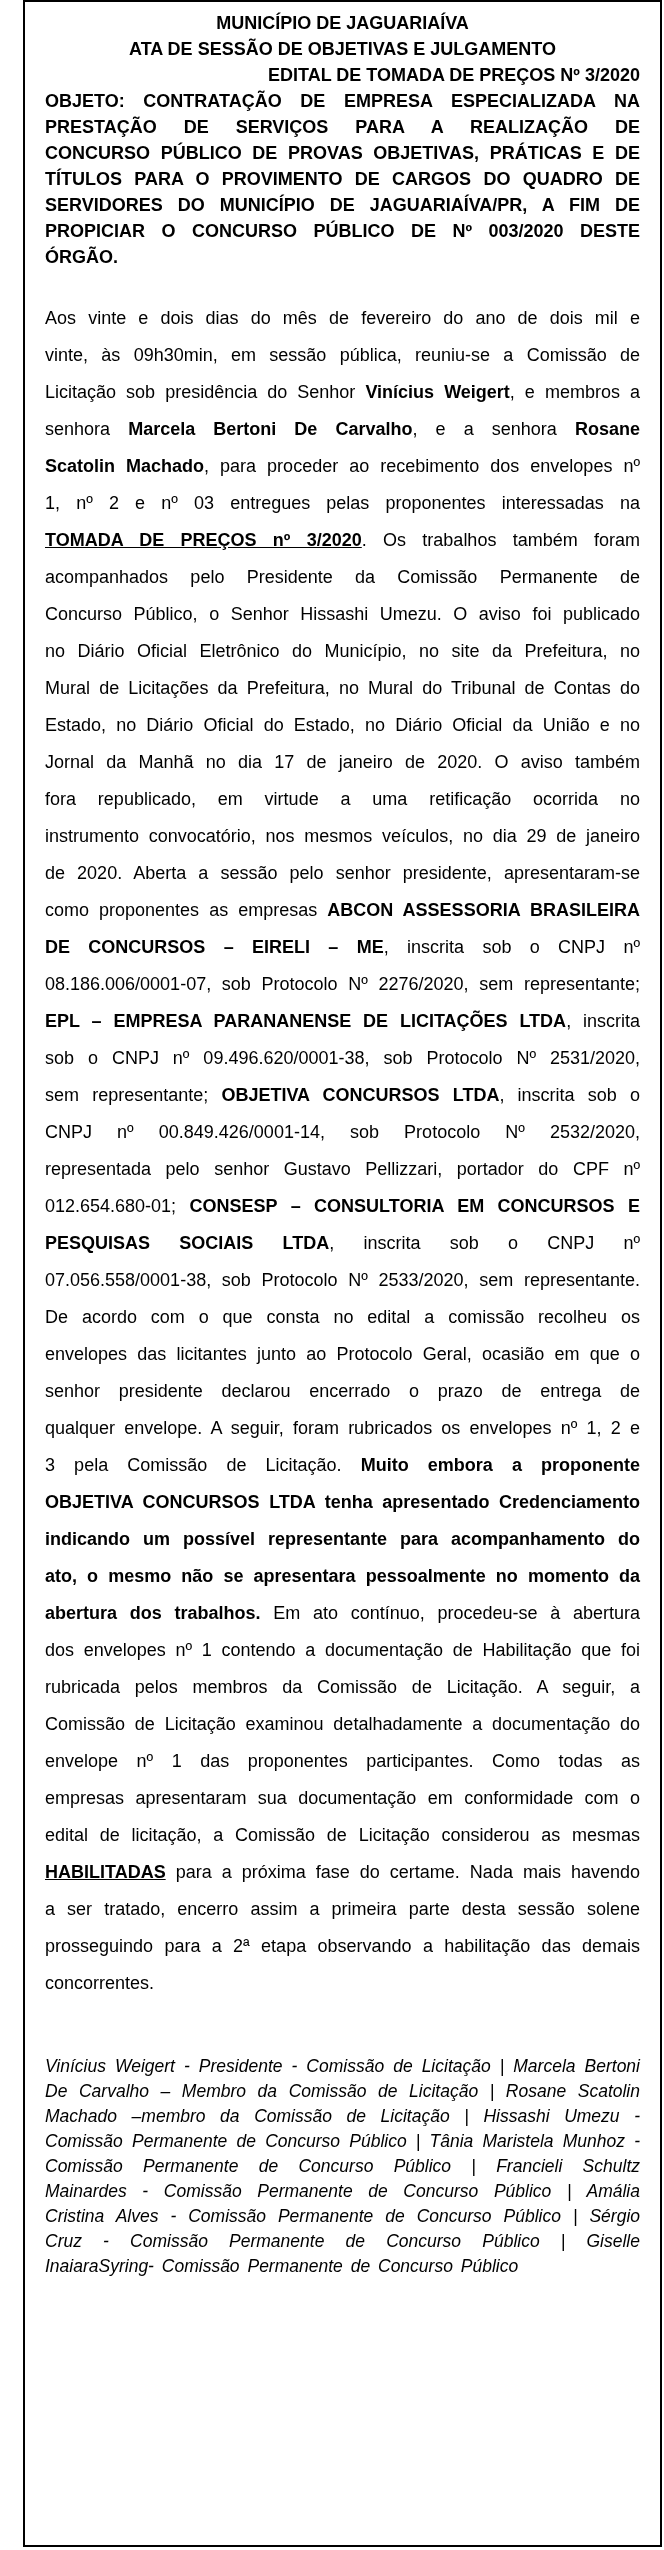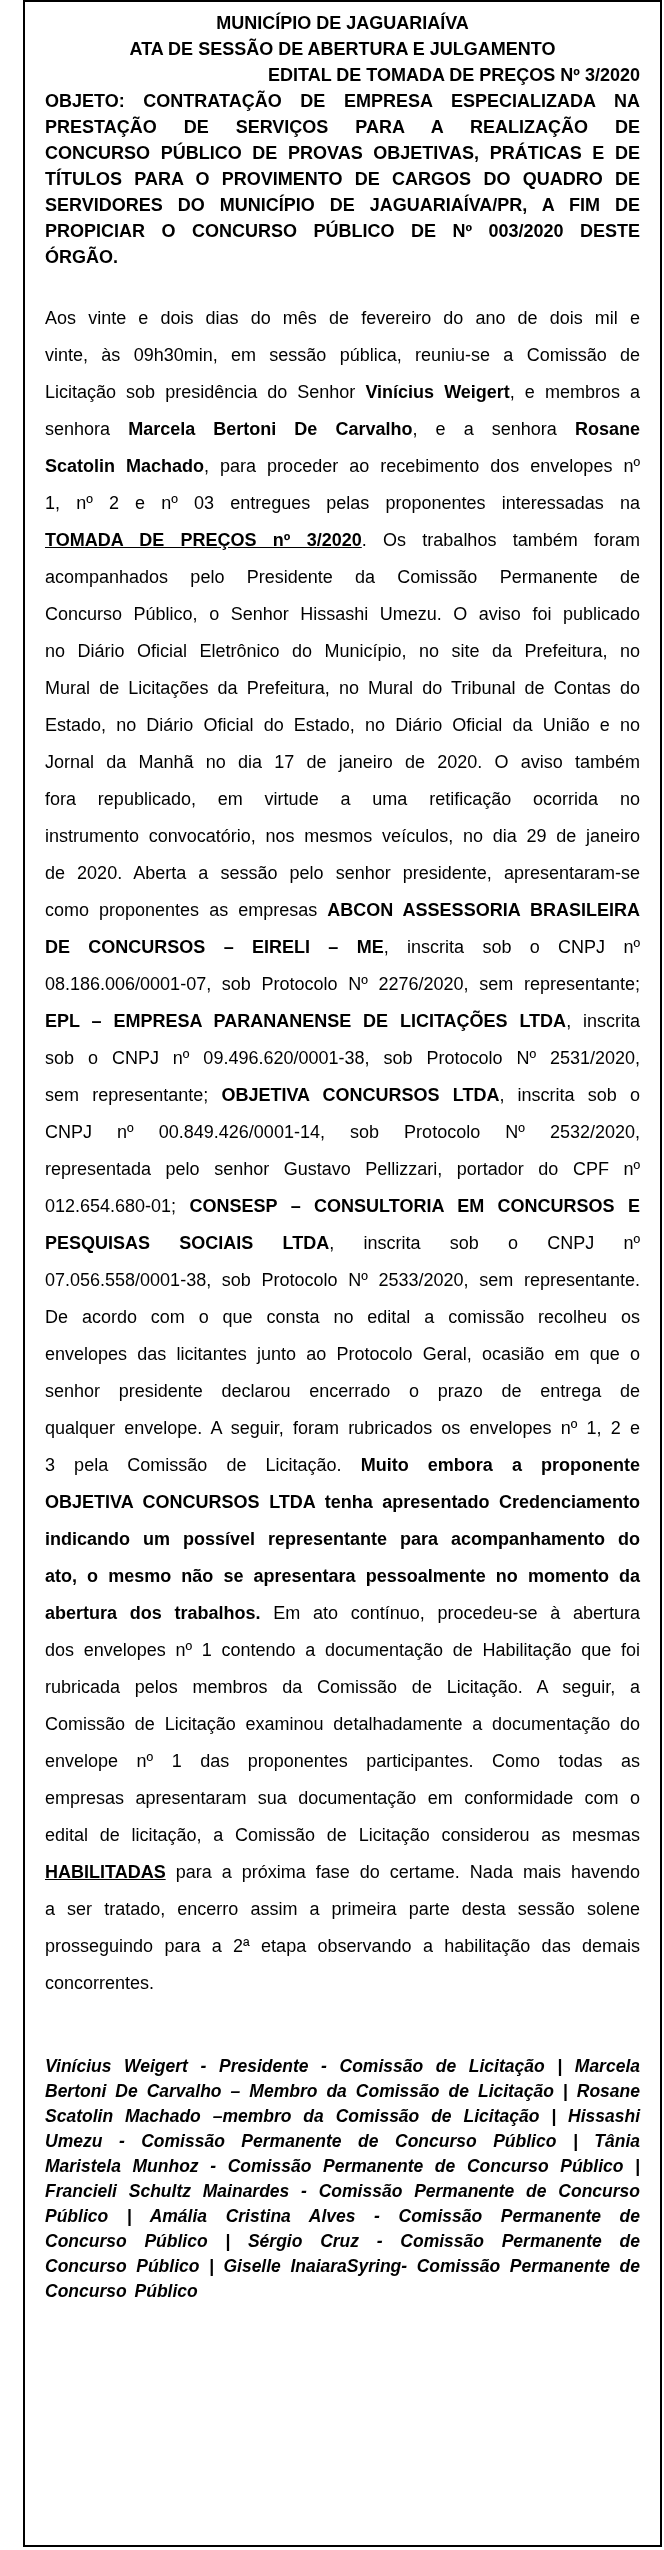--- a/index.html
+++ b/index.html
@@ -39,37 +39,37 @@
   .body-par {
     font-size: 18px;
     line-height: 37px;
     text-align: justify;
     word-spacing: 4px;
     margin: 30px 0 0 0;
   }
   .signatures {
     font-size: 17.5px;
     line-height: 25px;
-    font-weight: 700;
+    font-weight: 400;
     font-style: italic;
     text-align: justify;
     word-spacing: 3px;
     margin: 52px 0 0 0;
   }
   .seg-n  { font-weight: 400; }
   .seg-b  { font-weight: 700; }
   .seg-bu { font-weight: 700; text-decoration: underline; }
 </style>
 </head>
 <body>
 
 <div class="page">
   <div class="header">
     <div class="h-center">MUNICÍPIO DE JAGUARIAÍVA</div>
-    <div class="h-center">ATA DE SESSÃO DE ABERTURA E JULGAMENTO</div>
+    <div class="h-center">ATA DE SESSÃO DE OBJETIVAS E JULGAMENTO</div>
     <div class="h-left">EDITAL DE TOMADA DE PREÇOS Nº 3/2020</div>
     <div class="h-justify">OBJETO: CONTRATAÇÃO DE EMPRESA ESPECIALIZADA NA PRESTAÇÃO DE SERVIÇOS PARA A REALIZAÇÃO DE CONCURSO PÚBLICO DE PROVAS OBJETIVAS, PRÁTICAS E DE TÍTULOS PARA O PROVIMENTO DE CARGOS DO QUADRO DE SERVIDORES DO MUNICÍPIO DE JAGUARIAÍVA/PR, A FIM DE PROPICIAR O CONCURSO PÚBLICO DE Nº 003/2020 DESTE ÓRGÃO.</div>
   </div>
 
   <p class="body-par"><span class="seg-n">Aos vinte e dois dias do mês de fevereiro do ano de dois mil e vinte, às 09h30min, em sessão pública, reuniu-se a Comissão de Licitação sob presidência do Senhor </span><span class="seg-b">Vinícius Weigert</span><span class="seg-n">, e membros a senhora </span><span class="seg-b">Marcela Bertoni De Carvalho</span><span class="seg-n">, e a senhora </span><span class="seg-b">Rosane Scatolin Machado</span><span class="seg-n">, para proceder ao recebimento dos envelopes nº 1, nº 2 e nº 03 entregues pelas proponentes interessadas na </span><span class="seg-bu">TOMADA DE PREÇOS nº 3/2020</span><span class="seg-n">. Os trabalhos também foram acompanhados pelo Presidente da Comissão Permanente de Concurso Público, o Senhor Hissashi Umezu. O aviso foi publicado no Diário Oficial Eletrônico do Município, no site da Prefeitura, no Mural de Licitações da Prefeitura, no Mural do Tribunal de Contas do Estado, no Diário Oficial do Estado, no Diário Oficial da União e no Jornal da Manhã no dia 17 de janeiro de 2020. O aviso também fora republicado, em virtude a uma retificação ocorrida no instrumento convocatório, nos mesmos veículos, no dia 29 de janeiro de 2020. Aberta a sessão pelo senhor presidente, apresentaram-se como proponentes as empresas </span><span class="seg-b">ABCON ASSESSORIA BRASILEIRA DE CONCURSOS – EIRELI – ME</span><span class="seg-n">, inscrita sob o CNPJ nº 08.186.006/0001-07, sob Protocolo Nº 2276/2020, sem representante; </span><span class="seg-b">EPL – EMPRESA PARANANENSE DE LICITAÇÕES LTDA</span><span class="seg-n">, inscrita sob o CNPJ nº 09.496.620/0001-38, sob Protocolo Nº 2531/2020, sem representante; </span><span class="seg-b">OBJETIVA CONCURSOS LTDA</span><span class="seg-n">, inscrita sob o CNPJ nº 00.849.426/0001-14, sob Protocolo Nº 2532/2020, representada pelo senhor Gustavo Pellizzari, portador do CPF nº 012.654.680-01; </span><span class="seg-b">CONSESP – CONSULTORIA EM CONCURSOS E PESQUISAS SOCIAIS LTDA</span><span class="seg-n">, inscrita sob o CNPJ nº 07.056.558/0001-38, sob Protocolo Nº 2533/2020, sem representante. De acordo com o que consta no edital a comissão recolheu os envelopes das licitantes junto ao Protocolo Geral, ocasião em que o senhor presidente declarou encerrado o prazo de entrega de qualquer envelope. A seguir, foram rubricados os envelopes nº 1, 2 e 3 pela Comissão de Licitação. </span><span class="seg-b">Muito embora a proponente OBJETIVA CONCURSOS LTDA tenha apresentado Credenciamento indicando um possível representante para acompanhamento do ato, o mesmo não se apresentara pessoalmente no momento da abertura dos trabalhos.</span><span class="seg-n"> Em ato contínuo, procedeu-se à abertura dos envelopes nº 1 contendo a documentação de Habilitação que foi rubricada pelos membros da Comissão de Licitação. A seguir, a Comissão de Licitação examinou detalhadamente a documentação do envelope nº 1 das proponentes participantes. Como todas as empresas apresentaram sua documentação em conformidade com o edital de licitação, a Comissão de Licitação considerou as mesmas </span><span class="seg-bu">HABILITADAS</span><span class="seg-n"> para a próxima fase do certame. Nada mais havendo a ser tratado, encerro assim a primeira parte desta sessão solene prosseguindo para a 2ª etapa observando a habilitação das demais concorrentes.</span></p>
 
   <p class="signatures">Vinícius Weigert - Presidente - Comissão de Licitação | Marcela Bertoni De Carvalho – Membro da Comissão de Licitação | Rosane Scatolin Machado –membro da Comissão de Licitação | Hissashi Umezu - Comissão Permanente de Concurso Público | Tânia Maristela Munhoz - Comissão Permanente de Concurso Público | Francieli Schultz Mainardes - Comissão Permanente de Concurso Público | Amália Cristina Alves - Comissão Permanente de Concurso Público | Sérgio Cruz - Comissão Permanente de Concurso Público | Giselle InaiaraSyring- Comissão Permanente de Concurso Público</p>
 </div>
 
 </body></html>

